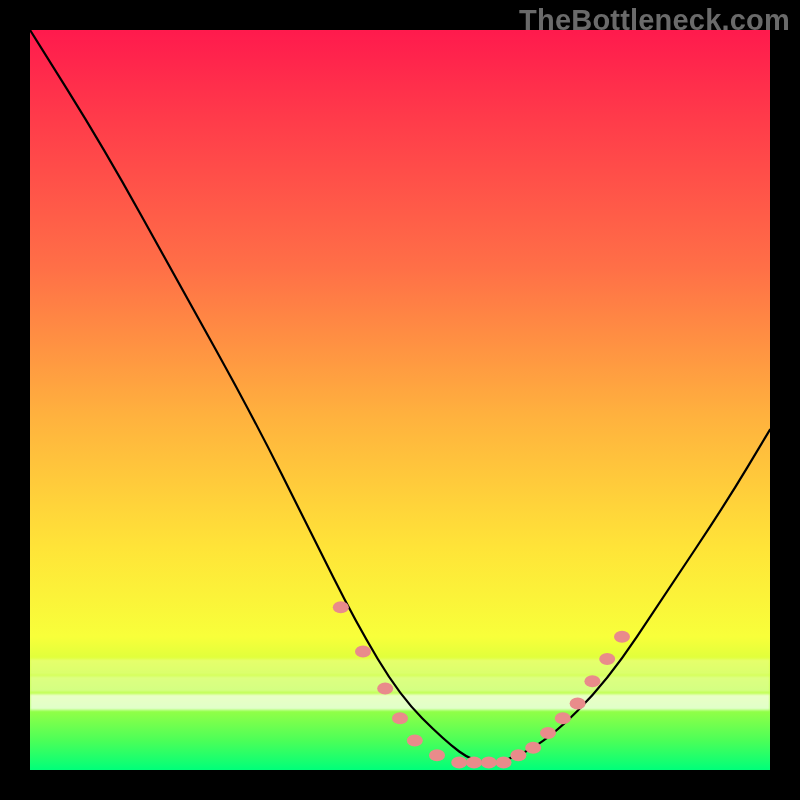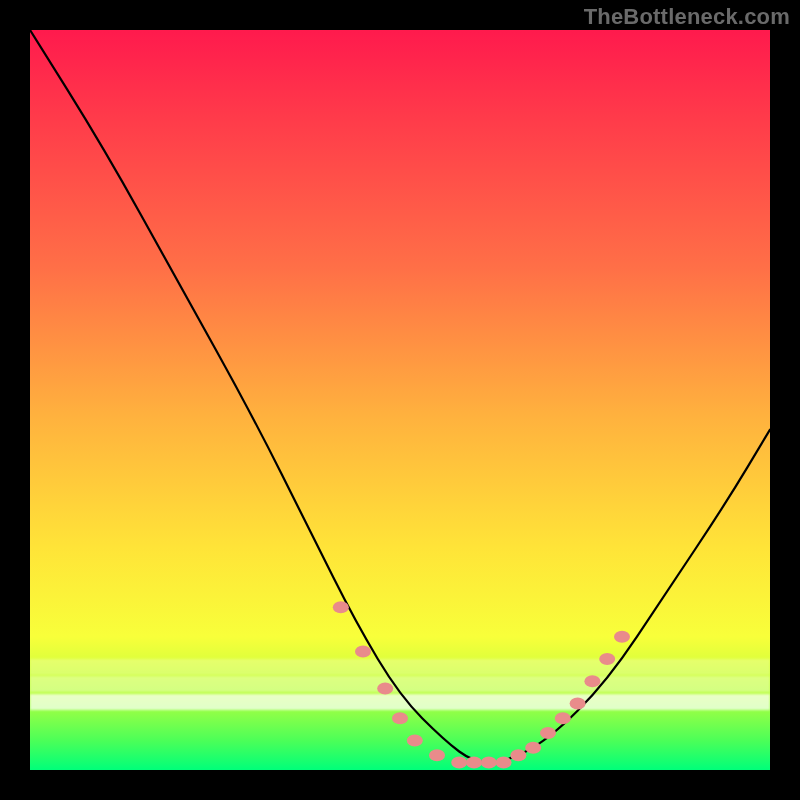--- a/index.html
+++ b/index.html
@@ -15,21 +15,21 @@
     position: relative;
     width: 800px;
     height: 800px;
     background: #000;
   }
   .watermark {
     position: absolute;
     top: 4px;
     right: 10px;
     color: #6a6a6a;
-    font-size: 22px;
+    font-size: 29px;
     font-weight: 600;
     letter-spacing: 0.2px;
     z-index: 5;
     text-align: center;
   }
   .plot-area {
     position: absolute;
     left: 30px;
     top: 30px;
     width: 740px;

